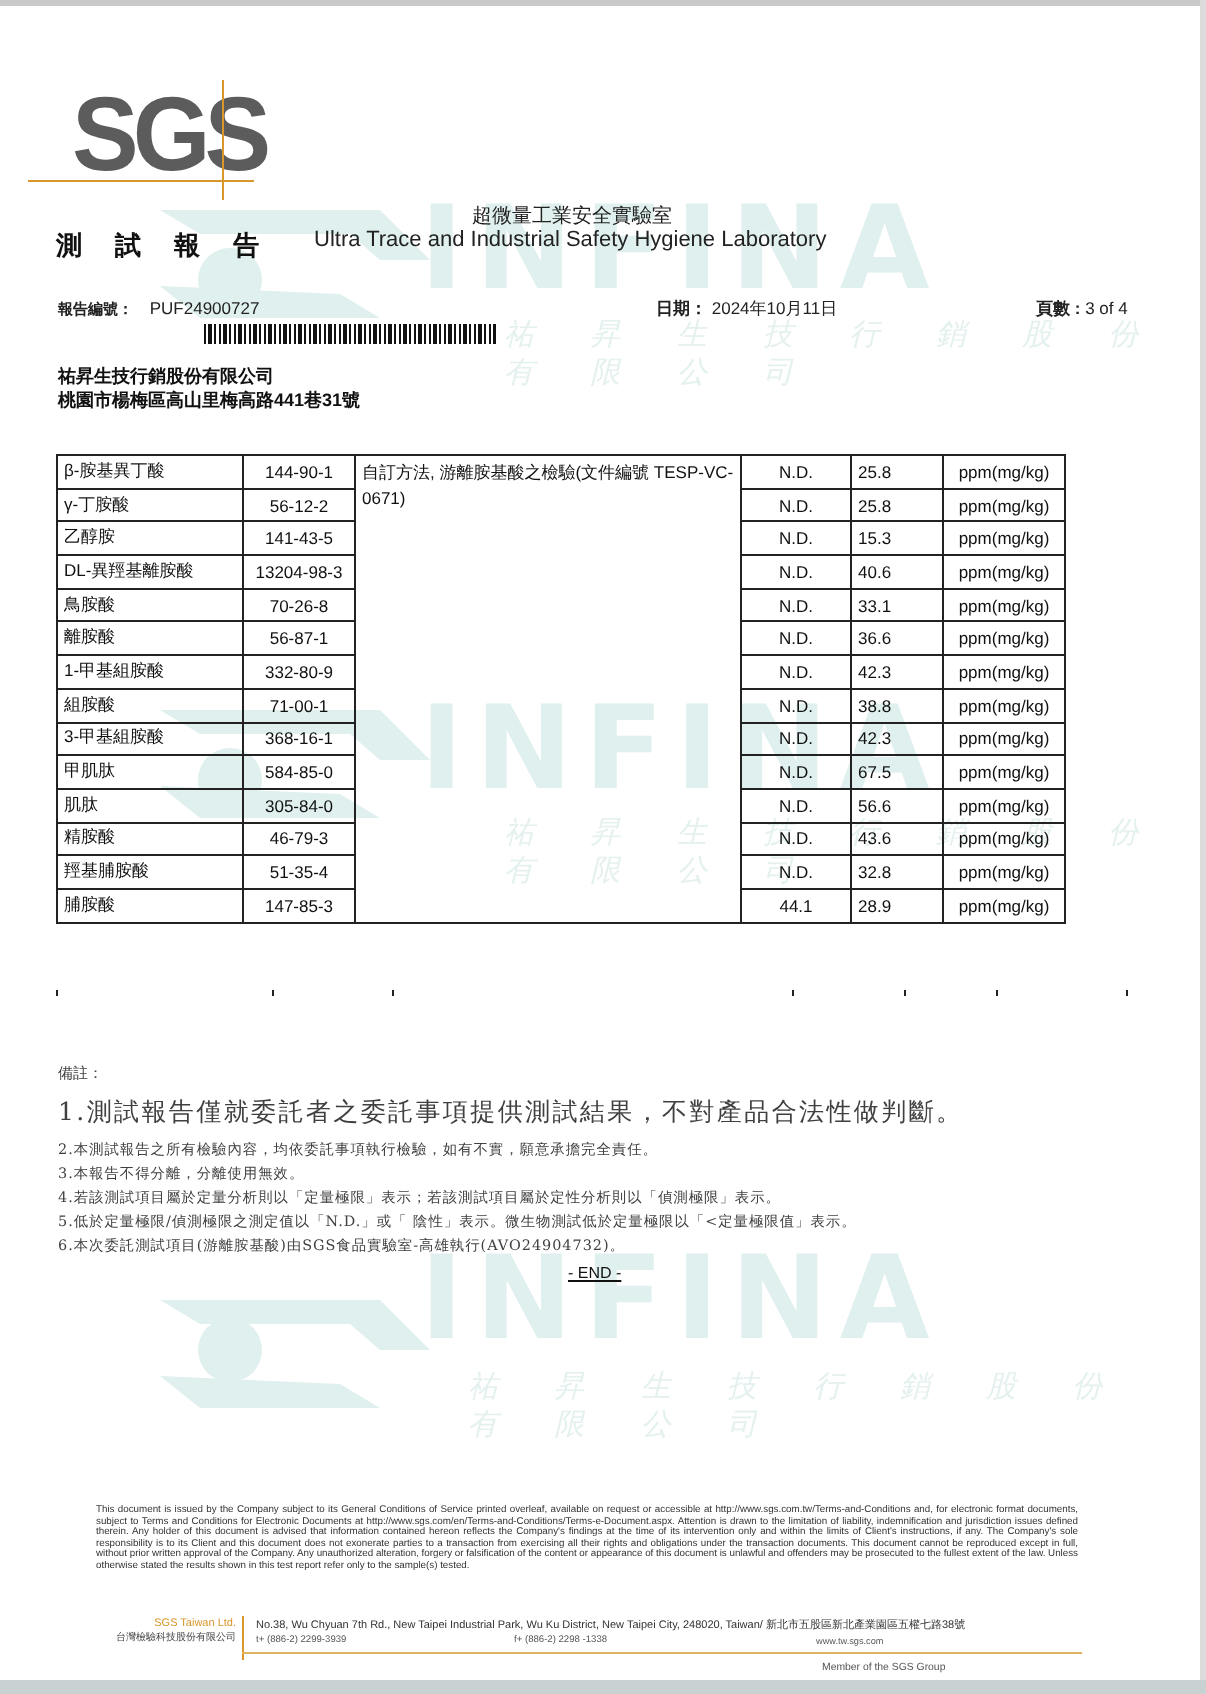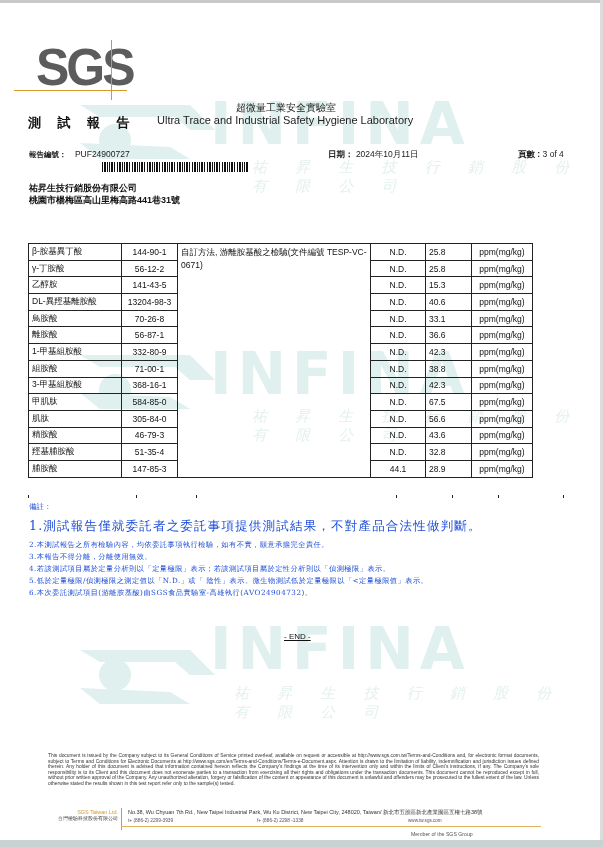--- a/index.html
+++ b/index.html
@@ -25,31 +25,31 @@
   .title-cn { position:absolute; left:28px; top:114px; font-size:13px; font-weight:bold; letter-spacing:6px; font-family:"DejaVu Serif",serif; }
   .lab-en { position:absolute; left:157px; top:114px; font-size:11px; color:#222; }
 
   .meta { position:absolute; top:149px; font-size:8.5px; color:#222; }
   .barcode { position:absolute; left:102px; top:162px; width:146px; height:10px;
              background:repeating-linear-gradient(90deg,#111 0 1px,#fff 1px 2px,#111 2px 4px,#fff 4px 5px,#111 5px 6px,#fff 6px 7.5px); }
 
   .company { position:absolute; left:29px; top:182px; font-size:9px; font-weight:bold; }
   .address { position:absolute; left:29px; top:194px; font-size:9px; font-weight:bold; }
 
-  table.results { position:absolute; left:28px; top:227px; border-collapse:collapse; font-size:8.5px;margin-top:16px; }
+  table.results { position:absolute; left:28px; top:227px; border-collapse:collapse; font-size:8.5px; }
   table.results td { border:1px solid #222; height:16.7px; padding:0 3px; box-sizing:border-box; white-space:nowrap; }
   td.name { width:93px; text-align:left; }
   td.cas { width:56px; text-align:center; }
   td.method { width:193px; vertical-align:top; padding-top:2px !important; line-height:13px; white-space:normal !important; }
   td.res { width:55px; text-align:center; }
   td.mdl { width:46px; text-align:left; }
   td.unit { width:61px; text-align:center; }
   .tbl-tail { position:absolute; top:495px; width:1px; height:3px; background:#222; }
 
-  .notes { position:absolute; left:29px; top:502px; width:560px; font-family:"DejaVu Serif",serif; color:#1d4ed8; }
+  .notes { position:absolute; left:29px; top:532px; width:560px; font-family:"DejaVu Serif",serif; color:#404040; }
   .notes .h { font-size:7.5px; margin-bottom:6px; }
   .notes .n1 { font-size:12.5px; letter-spacing:1.2px; margin-bottom:4px; }
   .notes .n { font-size:7.2px; line-height:12px; letter-spacing:0.5px; white-space:nowrap; }
   .end { position:absolute; left:284px; top:632px; font-size:8px;text-decoration:underline; }
 
   .disclaimer { position:absolute; left:48px; top:753px; width:491px; font-size:4.9px; line-height:5.6px; text-align:justify; color:#333; }
   .ft-left { position:absolute; left:28px; top:809px; font-size:5px; color:#444; text-align:right; width:90px; }
   .ft-left .org { color:#d9962b; font-size:5.5px; }
   .ft-vline { position:absolute; left:121px; top:808px; width:1px; height:22px; background:#d9962b; }
   .ft-hline { position:absolute; left:121px; top:826px; width:420px; height:1px; background:#e0b35d; }

